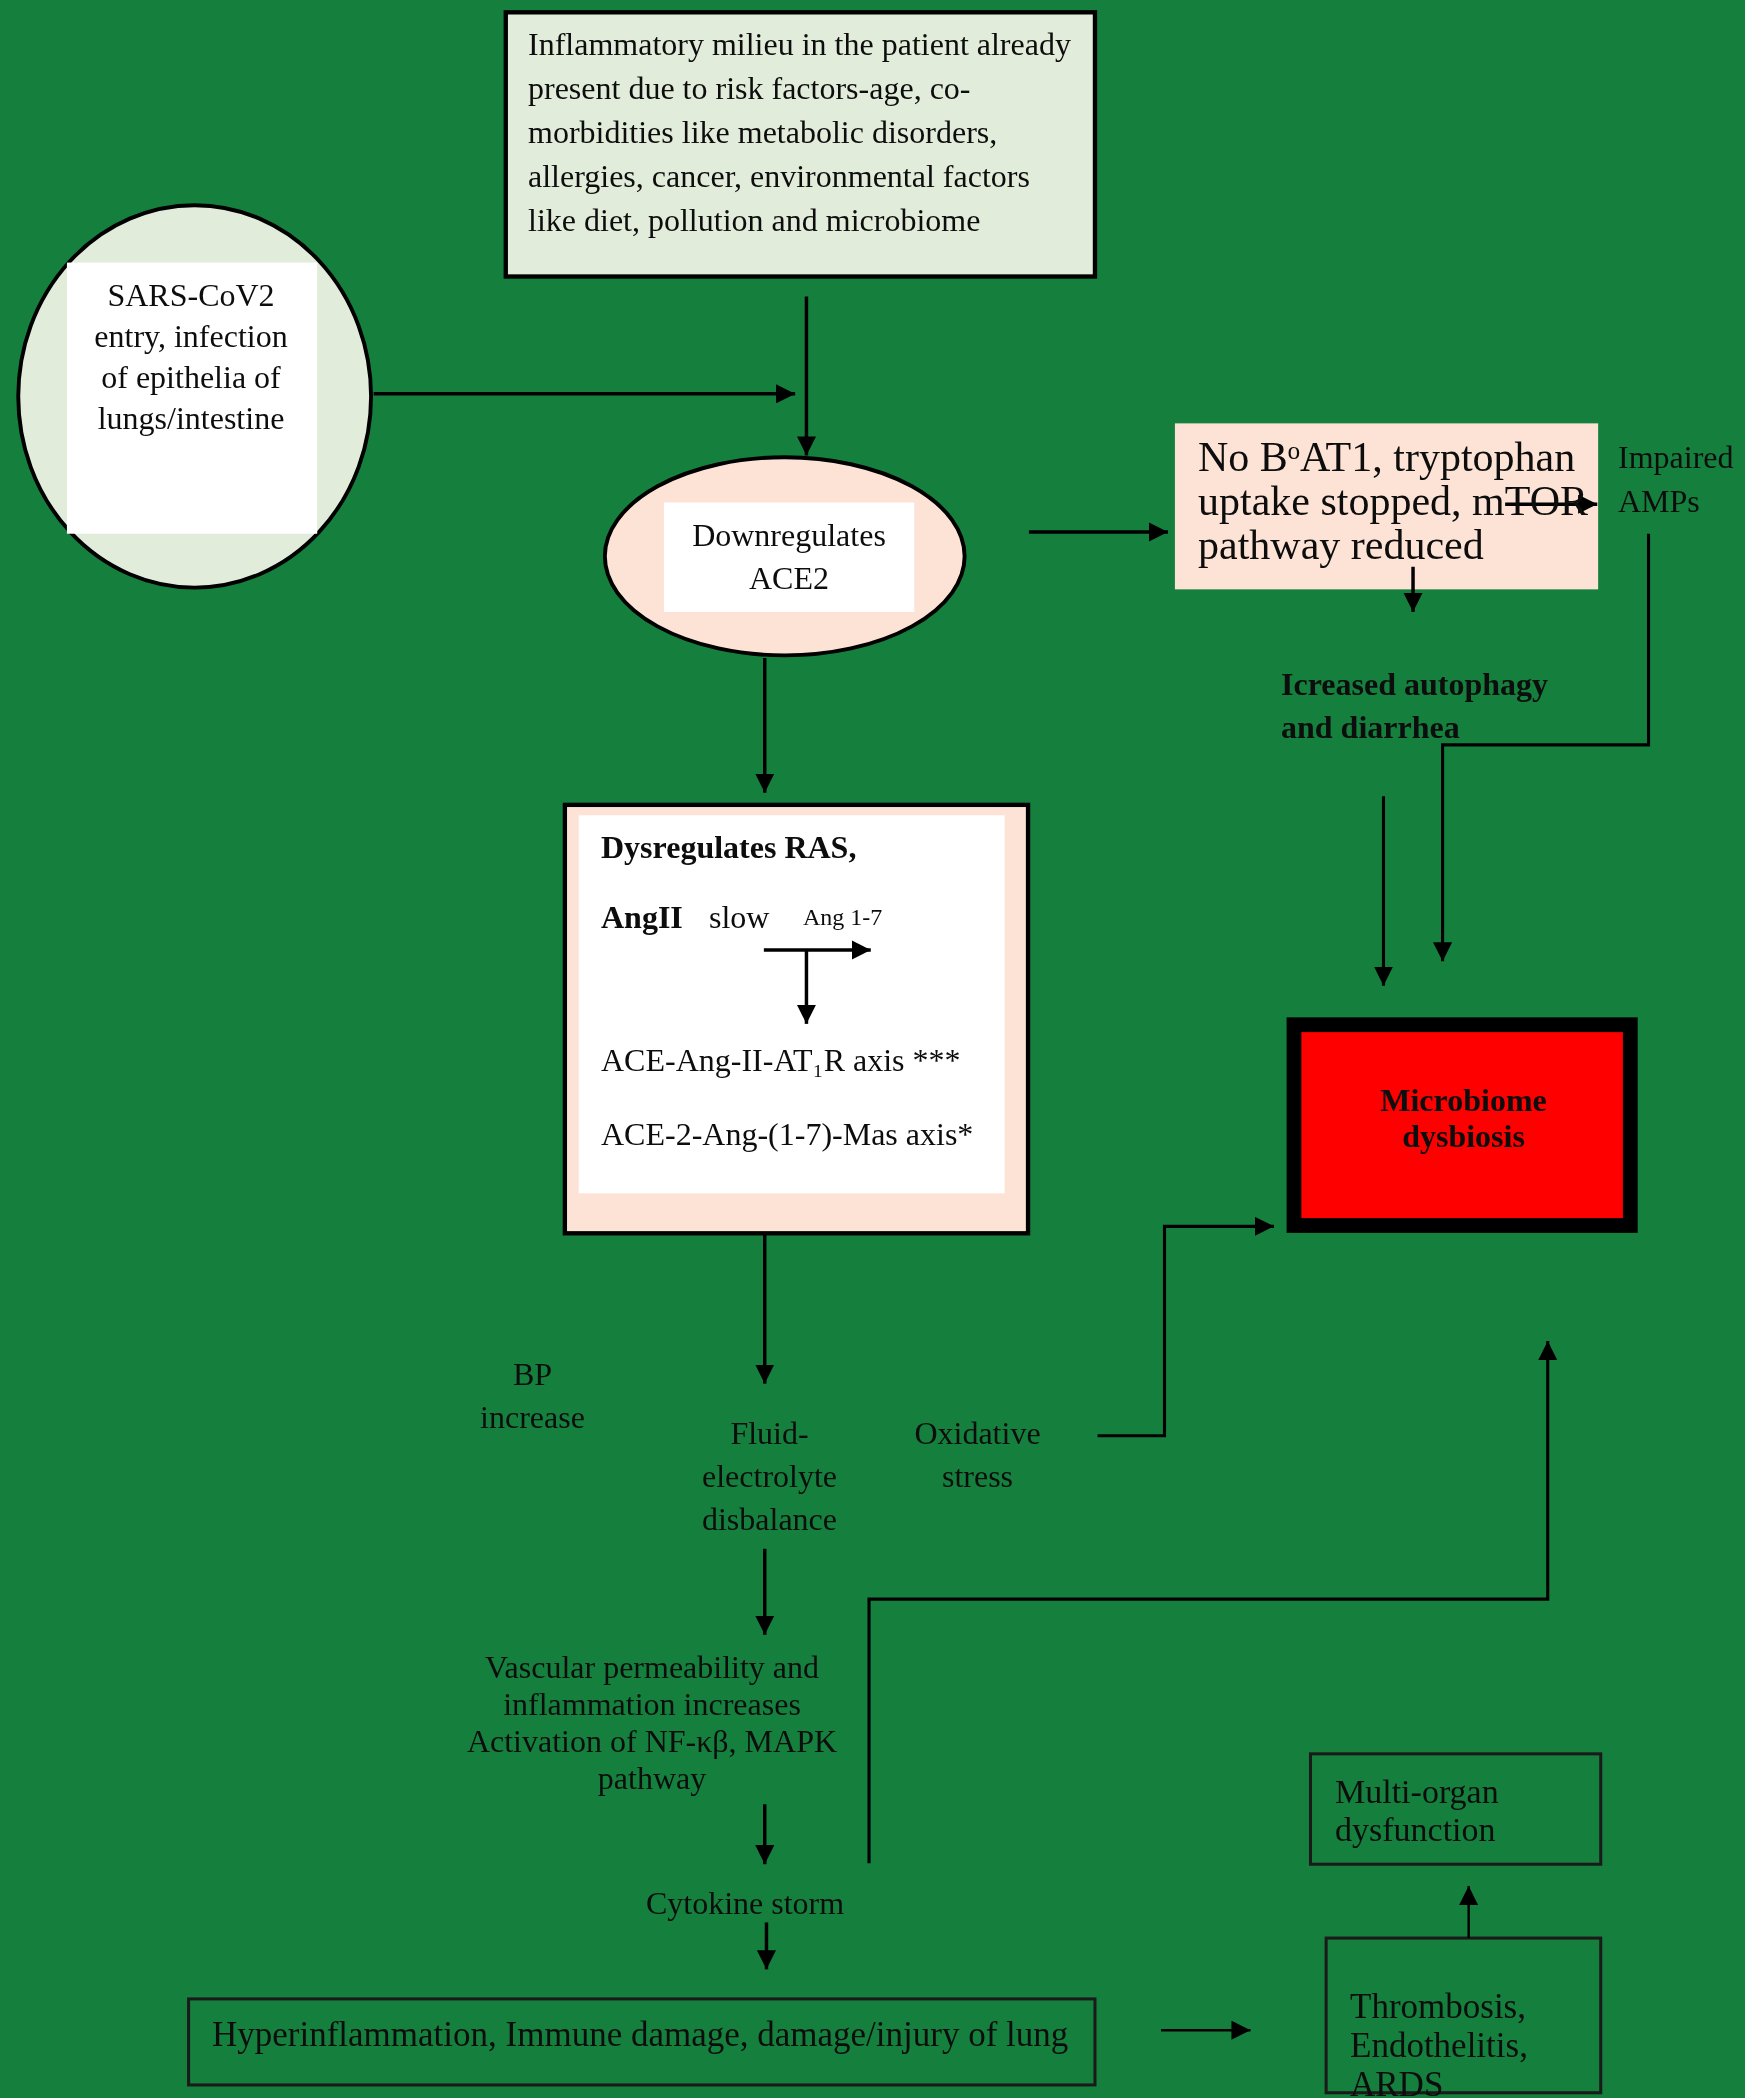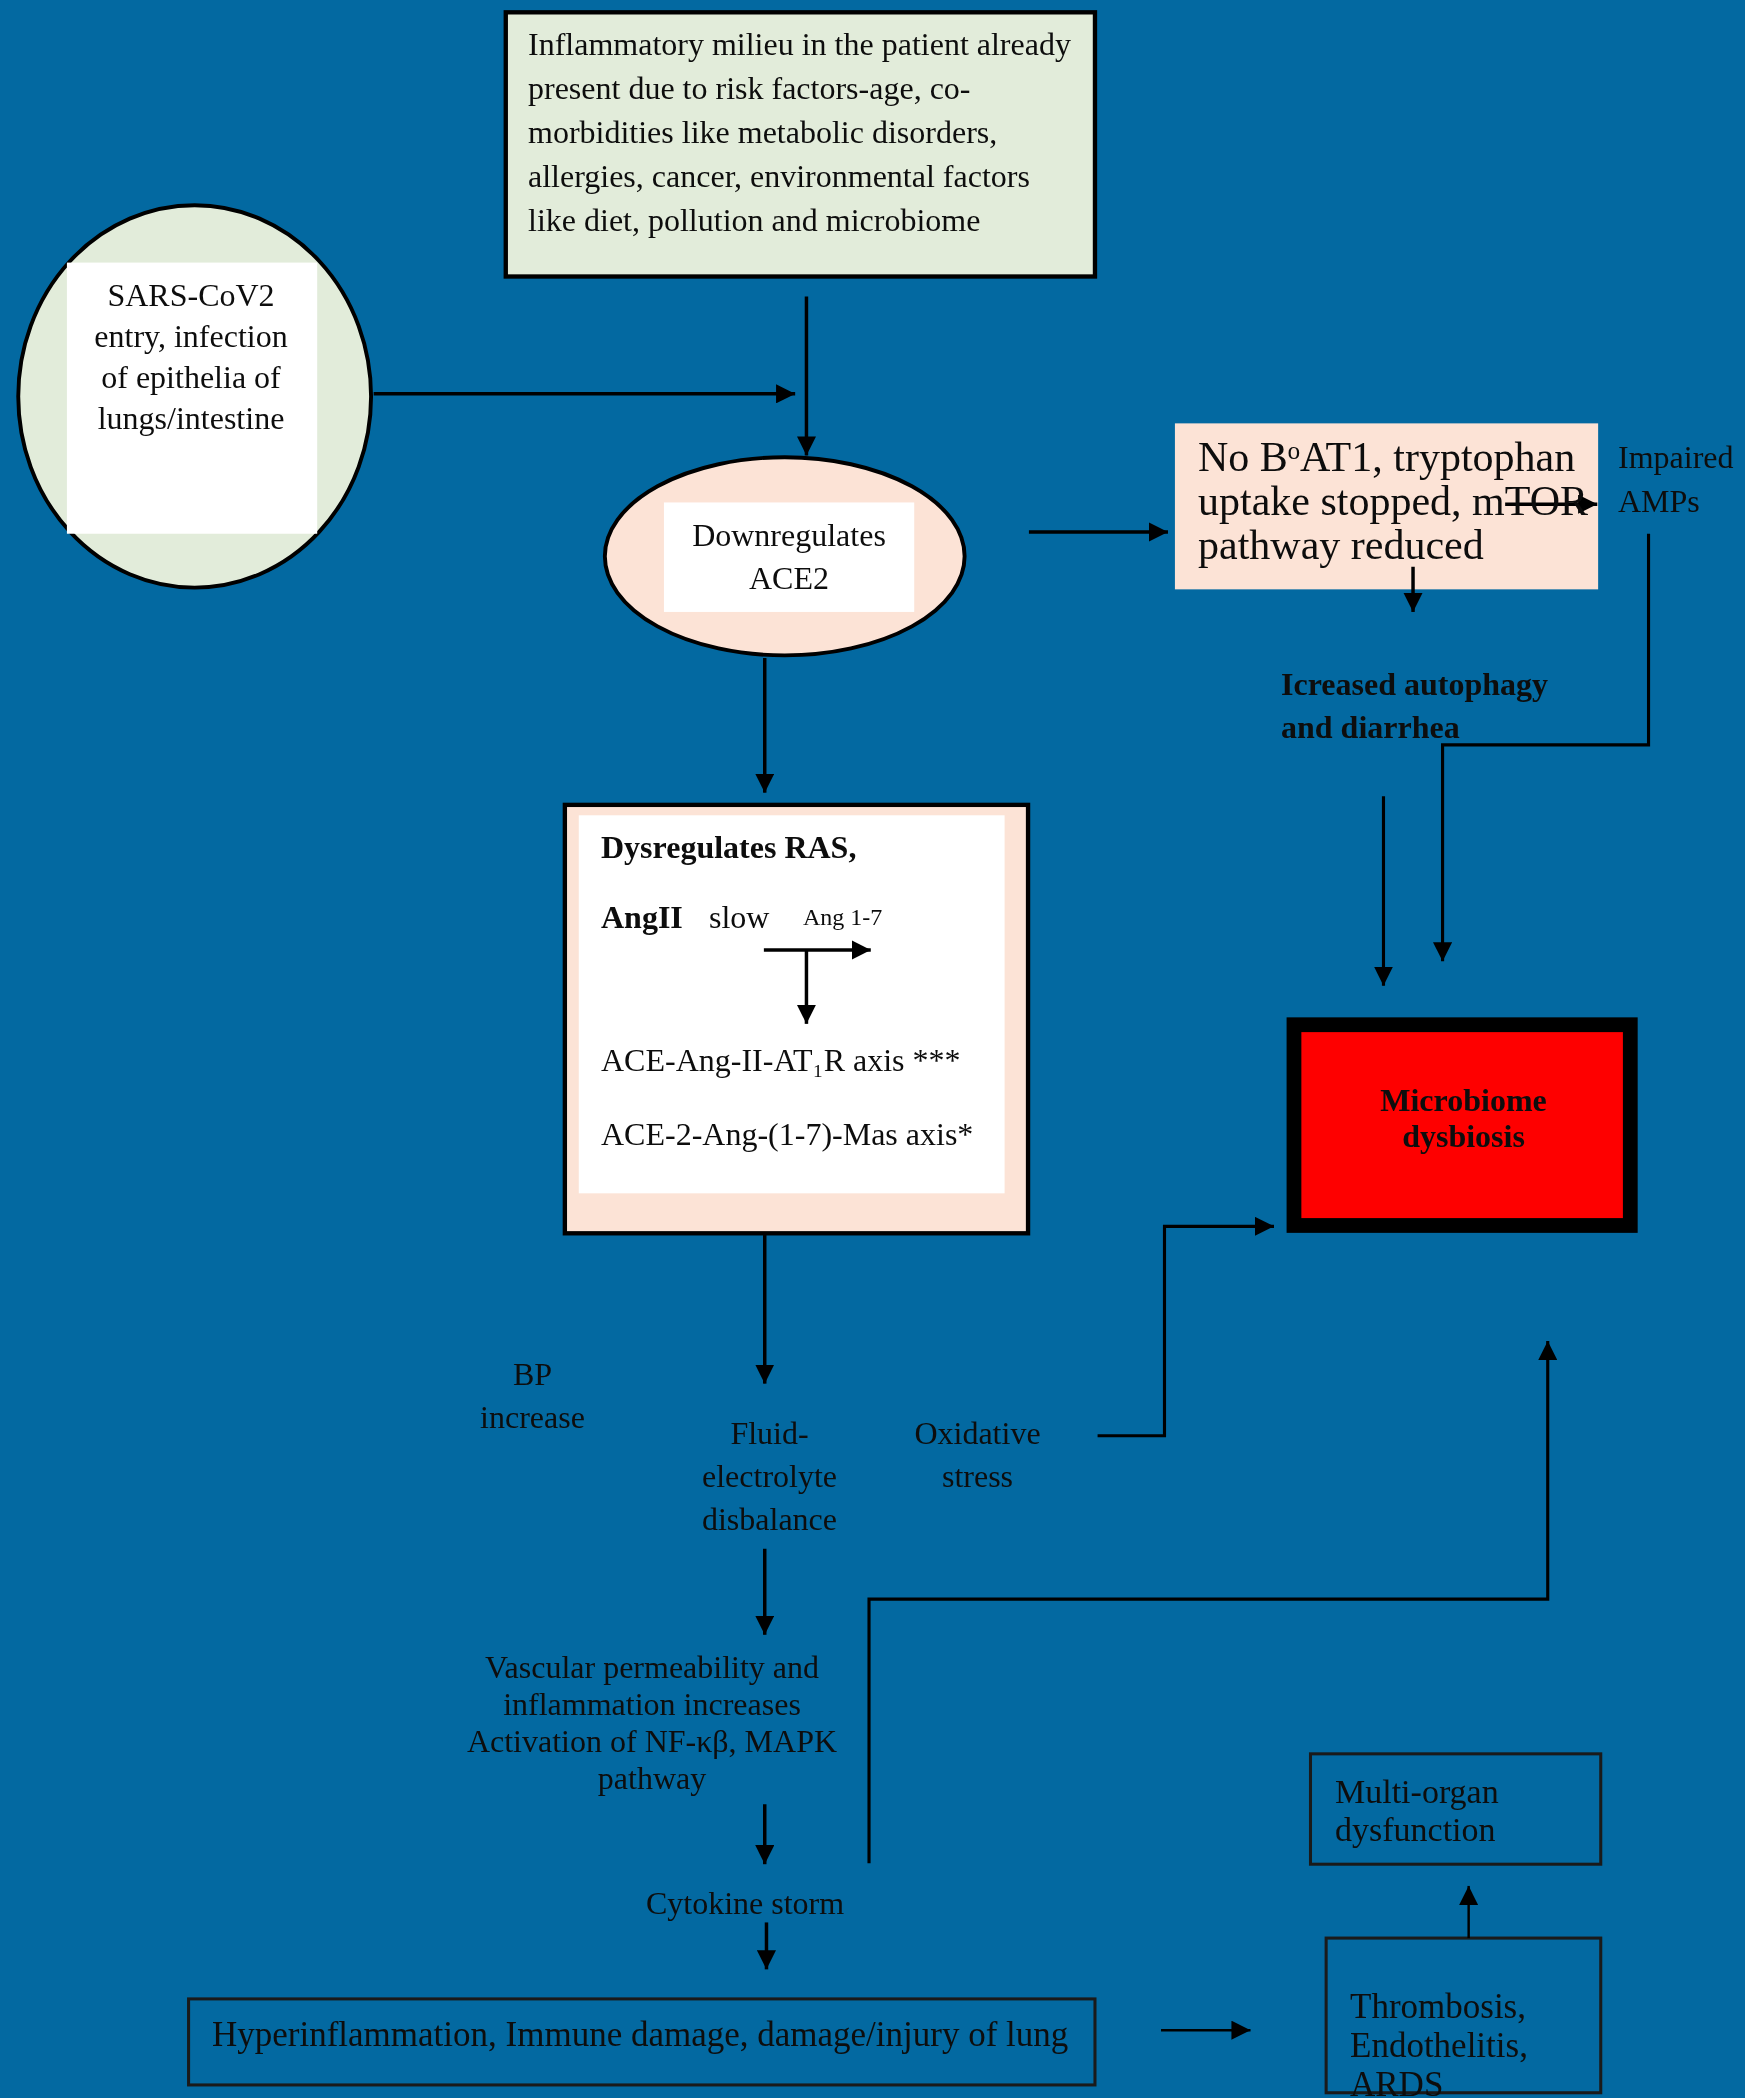--- a/index.html
+++ b/index.html
@@ -1,17 +1,17 @@
 <!DOCTYPE html>
 <html style="font-size:14px"><head>
 <meta charset="utf-8">
 <style>
   html,body{margin:0;padding:0;background:#ffffff;}
   body{width:1745px;height:2099px;overflow:hidden;font-family:"Liberation Serif",serif;}
-  #stage{position:relative;width:1745px;height:2099px;background:#0369a1;}
+  #stage{position:relative;width:1745px;height:2099px;background:#15803d;}
   svg#canvas{position:absolute;left:0;top:0;width:1745px;height:2099px;}
   .lbl{position:absolute;color:#0d0d0d;font-family:"Liberation Serif",serif;white-space:pre;}
   .ctr{text-align:center;}
 </style>
 </head>
 <body>
 
 <div id="stage">
   <svg id="canvas" viewBox="0 0 2008 2415">
     <defs>

